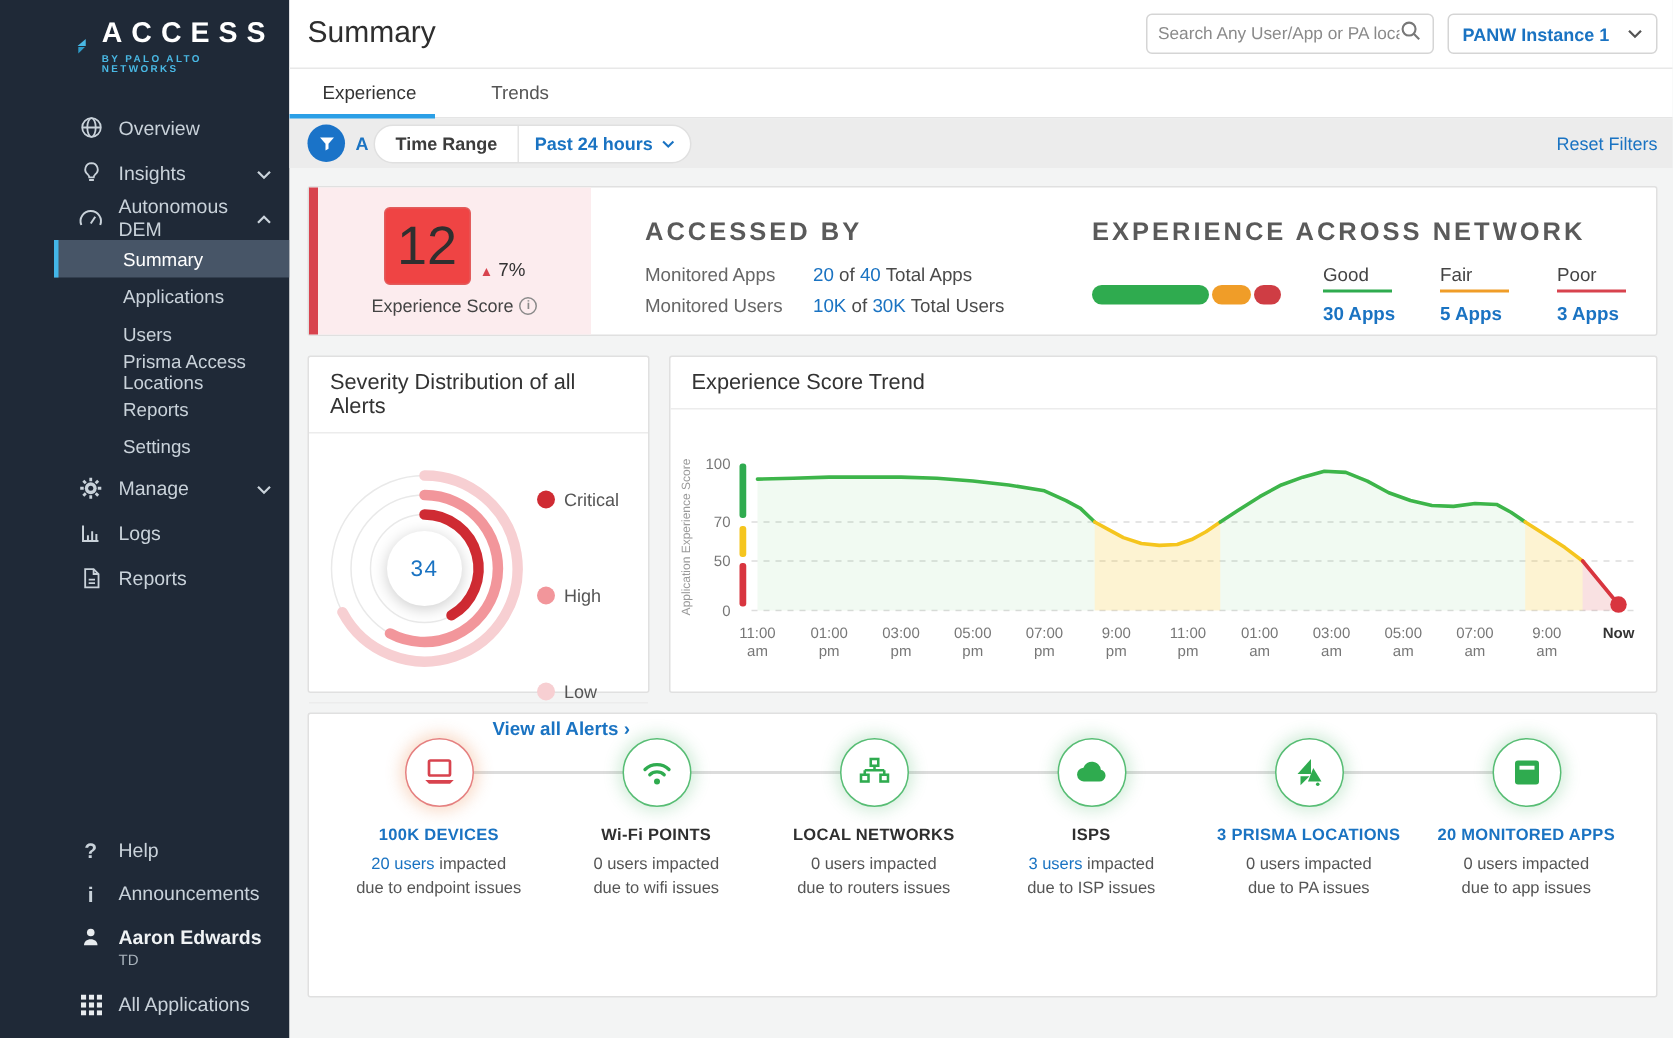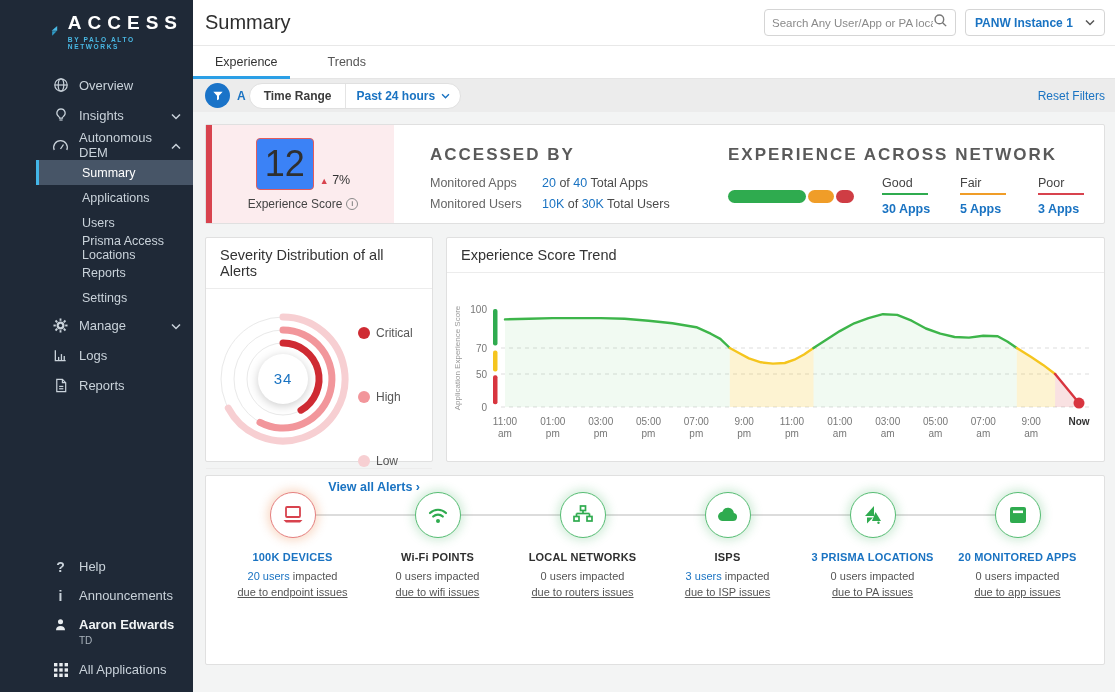--- a/index.html
+++ b/index.html
@@ -50,21 +50,21 @@
   .reset-link { margin-left:auto; color:#1a73c2; font-size:12px; font-weight:normal; cursor:pointer; }
 
   .content { flex:1; padding:12px; overflow:hidden; }
   .card { background:#fff; border:1px solid #e0e0e0; border-radius:2px; }
 
   
   .banner { display:flex; height:100px; margin-bottom:13px; position:relative; }
   .banner-stripe { width:6px; background:#d8434e; flex:none; }
   .score-panel { width:182px; flex:none; background:#fcecee; display:flex; flex-direction:column; align-items:center; justify-content:center; }
   .score-row { display:flex; align-items:flex-end; gap:6px; }
-  .score-box { width:58px; height:52px; background:#3b82f6; border:1.5px solid #e25c5c; border-radius:4px; display:flex; align-items:center; justify-content:center; font-size:36px; font-weight:300; color:#2f2f2f; }
+  .score-box { width:58px; height:52px; background:#ef4444; border:1.5px solid #e25c5c; border-radius:4px; display:flex; align-items:center; justify-content:center; font-size:36px; font-weight:300; color:#2f2f2f; }
   .score-delta { font-size:12.5px; color:#333; padding-bottom:3px; }
   .score-delta .tri { color:#d8434e; font-size:9px; }
   .score-label { margin-top:7px; font-size:12px; color:#444; display:flex; align-items:center; gap:4px; }
   .info-circ { width:12px; height:12px; border:1px solid #8a8a8a; border-radius:50%; font-size:8px; color:#8a8a8a; display:inline-flex; align-items:center; justify-content:center; font-weight:bold; cursor:pointer; }
   .banner-section { padding:20px 0 0 36px; }
   .banner-section.accessed { flex:1; }
   .banner-section.network { width:412px; flex:none; padding-right:14px; }
   .sec-title { font-size:17px; letter-spacing:2px; color:#5a5a5a; font-weight:bold; margin-bottom:11px; }
   .ab-row { display:flex; font-size:12.5px; margin-bottom:7px; }
   .ab-label { width:112px; color:#666; }
@@ -97,21 +97,21 @@
   .nodes { display:flex; position:relative; }
   .nodes::before { content:""; position:absolute; top:22px; left:72px; right:72px; height:2px; background:#dcdcdc; }
   .node { width:145px; display:flex; flex-direction:column; align-items:center; position:relative; }
   .node-circ { width:46px; height:46px; border-radius:50%; background:#fff; display:flex; align-items:center; justify-content:center; position:relative; z-index:1; }
   .node-circ.green { border:1.5px solid #57bd74; box-shadow:0 0 10px 3px rgba(58,174,92,.22); }
   .node-circ.red { border:1.5px solid #e58080; box-shadow:0 0 10px 3px rgba(235,140,80,.3); }
   .node-title { margin-top:13px; font-size:11px; font-weight:bold; letter-spacing:.2px; }
   .node-title.link { color:#1a73c2; cursor:pointer; }
   .node-title.plain { color:#2f2f2f; }
   .node-sub { margin-top:7px; font-size:11px; color:#555; }
-  .node-sub2 { margin-top:4px; font-size:11px; color:#555;text-decoration:underline; }
+  .node-sub2 { margin-top:4px; font-size:11px; color:#555; }
 </style>
 </head>
 <body>
 
 <div class="app">
 
   <div class="sidebar">
     <div class="logo">
       <svg width="32" height="38" viewBox="0 0 32 38">
         <polygon points="26,1 26,18 6,18" fill="#49b8e4"></polygon>

